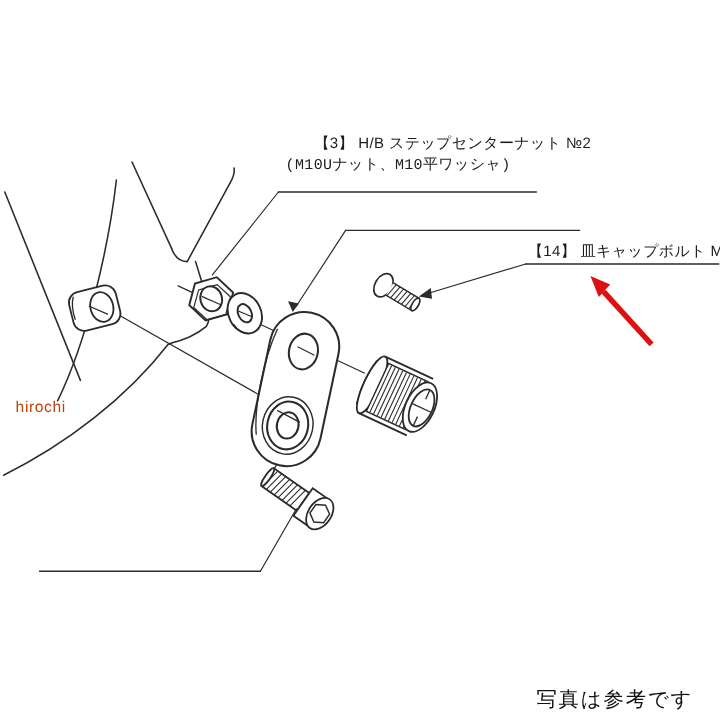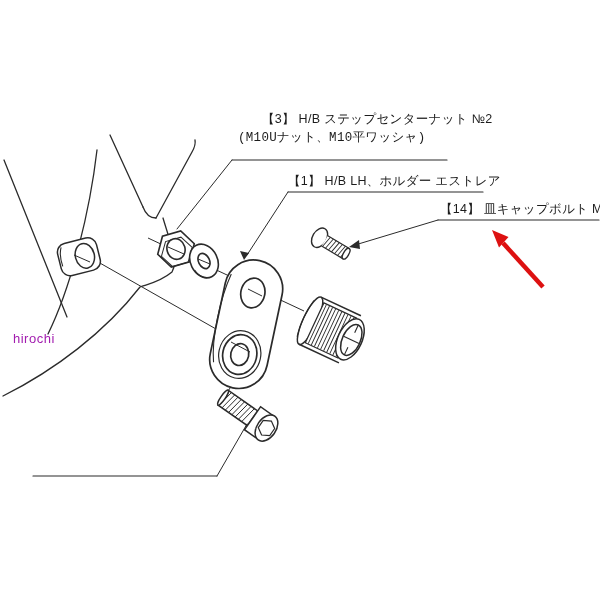--- a/index.html
+++ b/index.html
@@ -8,21 +8,21 @@
     font-family:"Liberation Sans","DejaVu Sans",sans-serif;
   }
   .stage{position:absolute;left:0;top:0;width:600px;height:600px;}
   svg.draw{position:absolute;left:0;top:0;}
   .label{
     position:absolute;white-space:nowrap;color:#1c1c1c;
     font-size:12.5px;letter-spacing:.3px;line-height:1.2;
     font-family:"Liberation Sans","DejaVu Sans",sans-serif;
   }
   .watermark{
-    position:absolute;color:#a21caf;font-size:13px;letter-spacing:.5px;
+    position:absolute;color:#c2410c;font-size:13px;letter-spacing:.5px;
   }
   .footer-note{
     position:absolute;color:#111;font-size:17px;font-weight:500;letter-spacing:1.5px;
   }
 </style>
 </head>
 <body>
 
 <div class="stage">
 
@@ -133,18 +133,18 @@
     </g>
 
     <g>
       <line x1="543" y1="287" x2="503" y2="243" stroke="#dd1111" stroke-width="4.5"></line>
       <polygon points="492,230 508.5,237 499,247.5" fill="#dd1111"></polygon>
     </g>
   </svg>
 
   <div class="label" style="left:222px;top:112px;margin-left:40px;">【3】 H/B ステップセンターナット №2</div>
   <div class="label" style="left:238px;top:131px;font-family:Liberation Mono, monospace;">(M10Uナット、M10平ワッシャ)</div>
-  <div class="label" style="left:288px;top:174px;">【1】 H/B LH、ホルダー エストレア</div>
   <div class="label" style="left:440px;top:202px;">【14】 皿キャップボルト M6×25</div>
 
   <div class="watermark" style="left:13px;top:331px;">hirochi</div>
 
+  <div class="footer-note" style="left:447px;top:571px;">写真は参考です</div>
 </div>
 
 </body></html>

